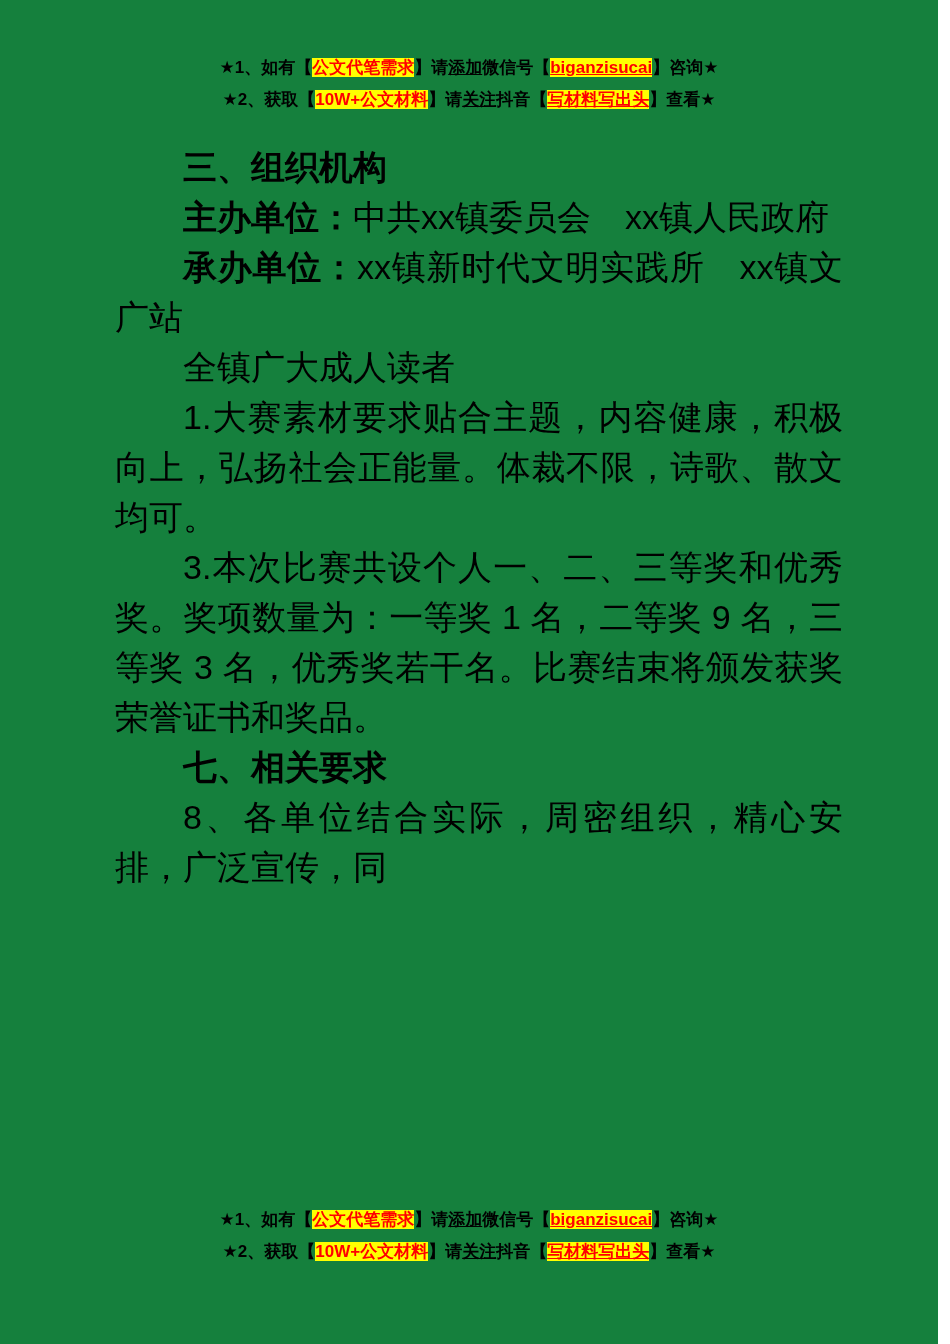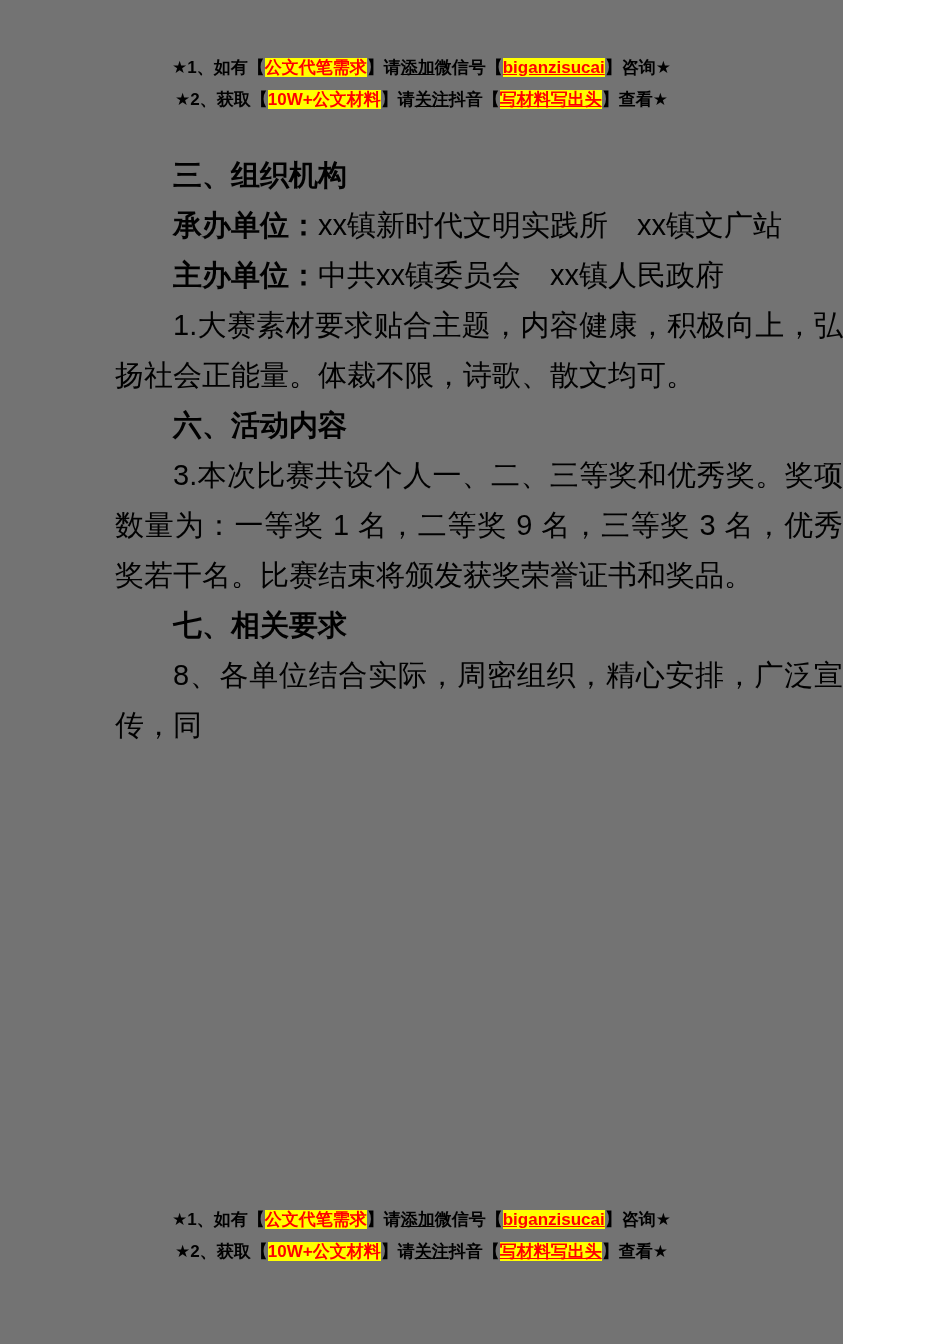--- a/index.html
+++ b/index.html
@@ -1,20 +1,20 @@
 <!DOCTYPE html>
 <html><head>
 <meta charset="utf-8">
 <style>
   html, body { margin: 0; padding: 0; background: #ffffff; }
   .page {
     position: relative;
-    width: 843px;
+    width: 938px;
     height: 1344px;
-    background: #737373;
+    background: #15803d;
     overflow: hidden;
     font-family: "Liberation Sans", "DejaVu Sans", sans-serif;
     color: #000000;
   }
   
   .promo {
     position: absolute;
     left: 0; right: 0;
     text-align: center;
     font-size: 17px;
@@ -33,23 +33,23 @@
   }
   .seg-red-hl-u {
     color: #ff0000;
     background: #ffff00;
     text-decoration: underline;
   }
   
   .doc {
     position: absolute;
     left: 115px;
-    top: 150px;
+    top: 142px;
     width: 728px;
-    font-size: 29px;
+    font-size: 34px;
     line-height: 50px;
     text-align: justify;
   }
   .doc p {
     margin: 0;
     padding: 0;
     text-indent: 2em;
   }
   .doc p.heading { font-weight: bold; }
   .doc .label { font-weight: bold; }
@@ -63,24 +63,24 @@
     <div>
       <span>★1、如有【</span><span class="seg-red-hl">公文代笔需求</span><span>】请</span><span class="seg-u">添加</span><span>微信号【</span><span class="seg-red-hl-u">biganzisucai</span><span>】咨询★</span>
     </div>
     <div>
       <span>★2、获取【</span><span class="seg-red-hl">10W+公文材料</span><span>】请</span><span class="seg-u">关注</span><span>抖音【</span><span class="seg-red-hl-u">写材料写出头</span><span>】查看★</span>
     </div>
   </div>
 
   <div class="doc">
     <p class="heading">三、组织机构</p>
+    <p><span class="label">主办单位：</span><span>中共xx镇委员会　xx镇人民政府</span></p>
     <p><span class="label">承办单位：</span><span>xx镇新时代文明实践所　xx镇文广站</span></p>
-    <p><span class="label">主办单位：</span><span>中共xx镇委员会　xx镇人民政府</span></p>
+    <p>全镇广大成人读者</p>
     <p>1.大赛素材要求贴合主题，内容健康，积极向上，弘扬社会正能量。体裁不限，诗歌、散文均可。</p>
-    <p class="heading">六、活动内容</p>
     <p>3.本次比赛共设个人一、二、三等奖和优秀奖。奖项数量为：一等奖 1 名，二等奖 9 名，三等奖 3 名，优秀奖若干名。比赛结束将颁发获奖荣誉证书和奖品。</p>
     <p class="heading">七、相关要求</p>
     <p>8、各单位结合实际，周密组织，精心安排，广泛宣传，同</p>
   </div>
 
   <div class="promo promo-bottom">
     <div>
       <span>★1、如有【</span><span class="seg-red-hl">公文代笔需求</span><span>】请</span><span class="seg-u">添加</span><span>微信号【</span><span class="seg-red-hl-u">biganzisucai</span><span>】咨询★</span>
     </div>
     <div>

